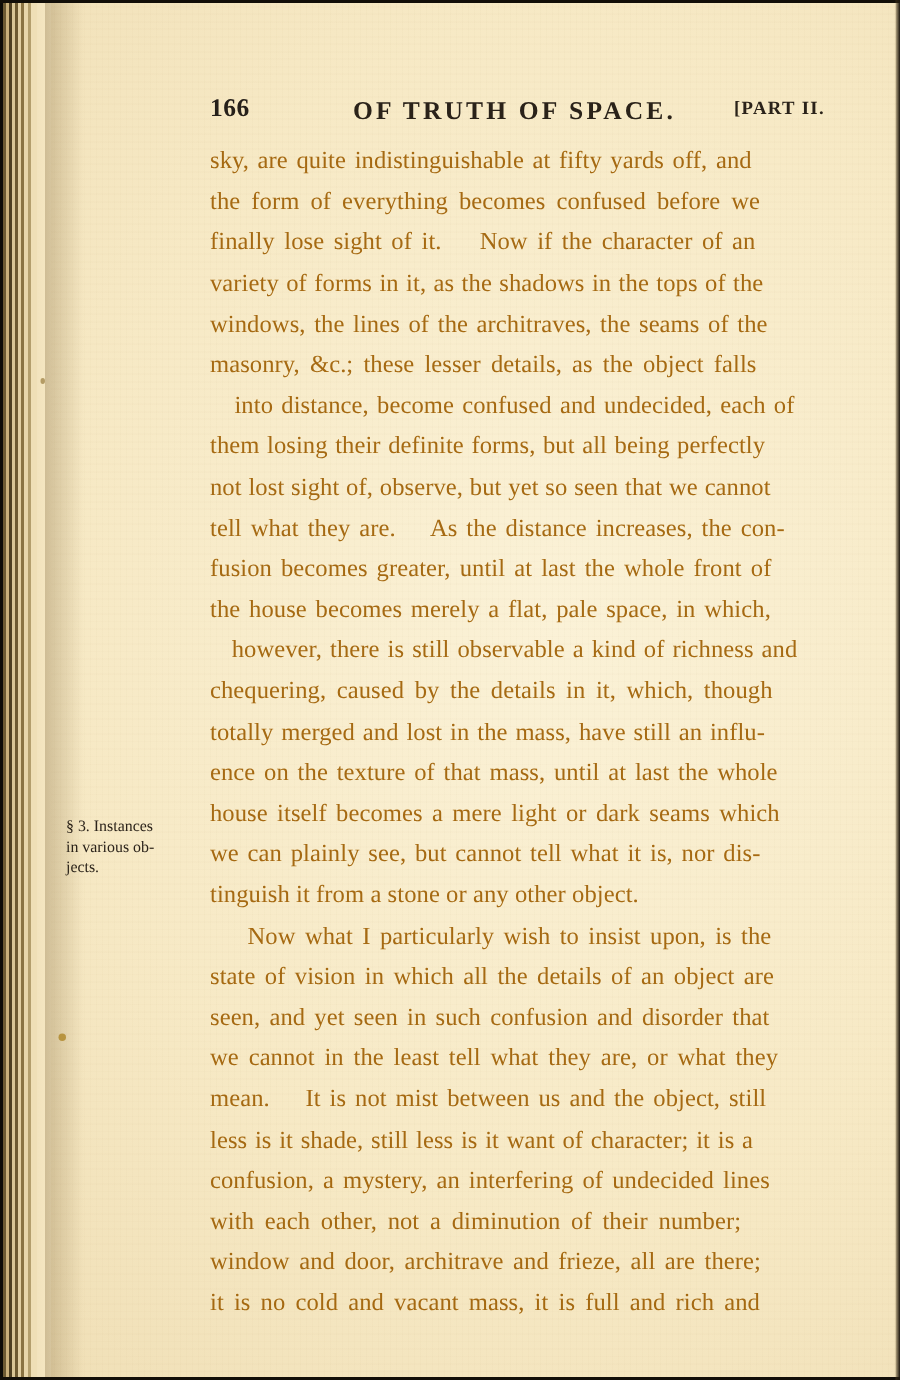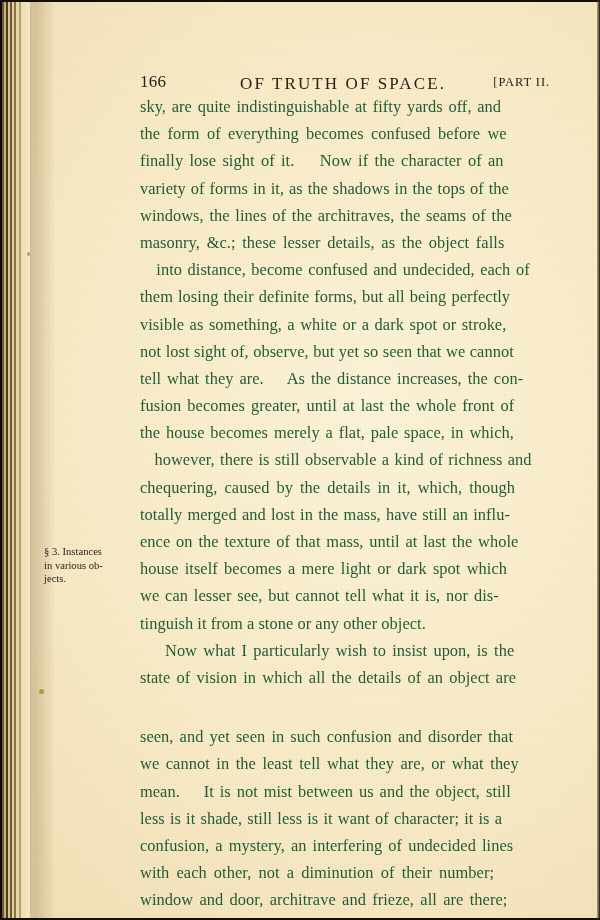--- a/index.html
+++ b/index.html
@@ -114,23 +114,24 @@
   .speck-a { left: 39px; top: 689px; width: 5px; height: 5px;
              background: #b08a2e; opacity: 0.85; }
   .speck-b { left: 27px; top: 252px; width: 3px; height: 4px;
              background: #8a6a28; opacity: 0.6; }
   .speck-c { left: 470px; top: 133px; width: 2px; height: 2px;
              background: #a8884a; opacity: 0.4; }
 
   
   .running-head {
     position: absolute;
-    left: 140px; top: 72px;
+    left: 140px; top: 62px;
     width: 406px;
     height: 20px;
+    font-weight: bold;
   }
   .folio {
     position: absolute;
     left: 0; top: 0;
     font-size: 17px;
     letter-spacing: 0.3px;
     color: #26201a;
   }
   .head-title {
     position: absolute;
@@ -167,21 +168,21 @@
   .body-block {
     position: absolute;
     left: 140px; top: 93px;
     width: 406px;
   }
   .line {
     display: block;
     height: 27.2px;
     line-height: 27.2px;
     font-size: 16.4px;
-    color: #14532d;
+    color: #a16207;
     white-space: pre;
     letter-spacing: 0.05px;
   }
   
 
   .ink-soft { opacity: 0.94; }
 </style>
 </head>
 <body>
 
@@ -211,35 +212,34 @@
 
   <div class="body-block" id="body-block">
       <span class="line ink-soft" style="word-spacing: 1.6px;">sky, are quite indistinguishable at fifty yards off, and</span>
       <span class="line ink-soft" style="word-spacing: 3.2px;">the form of everything becomes confused before we</span>
       <span class="line ink-soft" style="word-spacing: 2.2px;">finally lose sight of it.    Now if the character of an</span>
       <span class="line ink-soft" style="word-spacing: 0.8px;">variety of forms in it, as the shadows in the tops of the</span>
       <span class="line ink-soft" style="word-spacing: 1.6px;">windows, the lines of the architraves, the seams of the</span>
       <span class="line ink-soft" style="word-spacing: 2.6px;">masonry, &amp;c.; these lesser details, as the object falls</span>
       <span class="line ink-soft" style="word-spacing: 1.4px; text-align: center;">into distance, become confused and undecided, each of</span>
       <span class="line ink-soft" style="word-spacing: 0.9px; font-family: Liberation Serif, serif;">them losing their definite forms, but all being perfectly</span>
-      <span class="line ink-soft" style="word-spacing: 1.4px;">visible as something, a white or a dark spot or stroke,</span>
       <span class="line ink-soft" style="word-spacing: 0.4px;">not lost sight of, observe, but yet so seen that we cannot</span>
       <span class="line ink-soft" style="word-spacing: 1.8px;">tell what they are.    As the distance increases, the con-</span>
       <span class="line ink-soft" style="word-spacing: 1.9px;">fusion becomes greater, until at last the whole front of</span>
       <span class="line ink-soft" style="word-spacing: 1.7px;">the house becomes merely a flat, pale space, in which,</span>
       <span class="line ink-soft" style="word-spacing: 1.2px; text-align: center;">however, there is still observable a kind of richness and</span>
       <span class="line ink-soft" style="word-spacing: 2.9px;">chequering, caused by the details in it, which, though</span>
       <span class="line ink-soft" style="word-spacing: 1.1px;">totally merged and lost in the mass, have still an influ-</span>
       <span class="line ink-soft" style="word-spacing: 1.7px;">ence on the texture of that mass, until at last the whole</span>
-      <span class="line ink-soft" style="word-spacing: 2.1px;">house itself becomes a mere light or dark spot which</span>
-      <span class="line ink-soft" style="word-spacing: 1.7px;">we can lesser see, but cannot tell what it is, nor dis-</span>
+      <span class="line ink-soft" style="word-spacing: 2.1px;">house itself becomes a mere light or dark seams which</span>
+      <span class="line ink-soft" style="word-spacing: 1.7px;">we can plainly see, but cannot tell what it is, nor dis-</span>
       <span class="line ink-soft" style="word-spacing: 0px;">tinguish it from a stone or any other object.</span>
       <span class="line ink-soft" style="word-spacing: 2.1px;">    Now what I particularly wish to insist upon, is the</span>
       <span class="line ink-soft" style="word-spacing: 2.1px;">state of vision in which all the details of an object are</span>
-      <span class="line ink-soft" style="word-spacing: 2px; margin-top: 32px;">seen, and yet seen in such confusion and disorder that</span>
+      <span class="line ink-soft" style="word-spacing: 2px;">seen, and yet seen in such confusion and disorder that</span>
       <span class="line ink-soft" style="word-spacing: 2.4px;">we cannot in the least tell what they are, or what they</span>
       <span class="line ink-soft" style="word-spacing: 1.8px;">mean.    It is not mist between us and the object, still</span>
       <span class="line ink-soft" style="word-spacing: 1px;">less is it shade, still less is it want of character; it is a</span>
       <span class="line ink-soft" style="word-spacing: 1.9px;">confusion, a mystery, an interfering of undecided lines</span>
       <span class="line ink-soft" style="word-spacing: 3px;">with each other, not a diminution of their number;</span>
       <span class="line ink-soft" style="word-spacing: 2.2px;">window and door, architrave and frieze, all are there;</span>
       <span class="line ink-soft" style="word-spacing: 2.6px;">it is no cold and vacant mass, it is full and rich and</span>
     </div>
 
   <div class="edge-top"></div>

